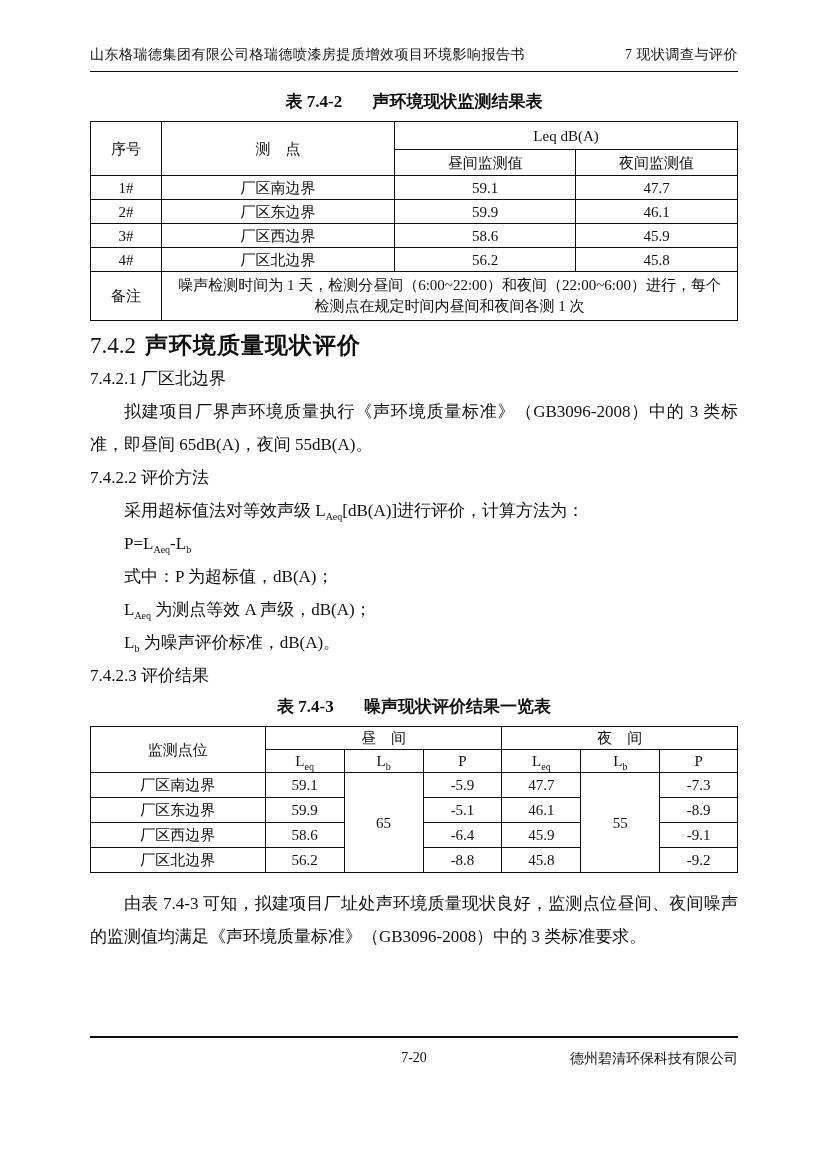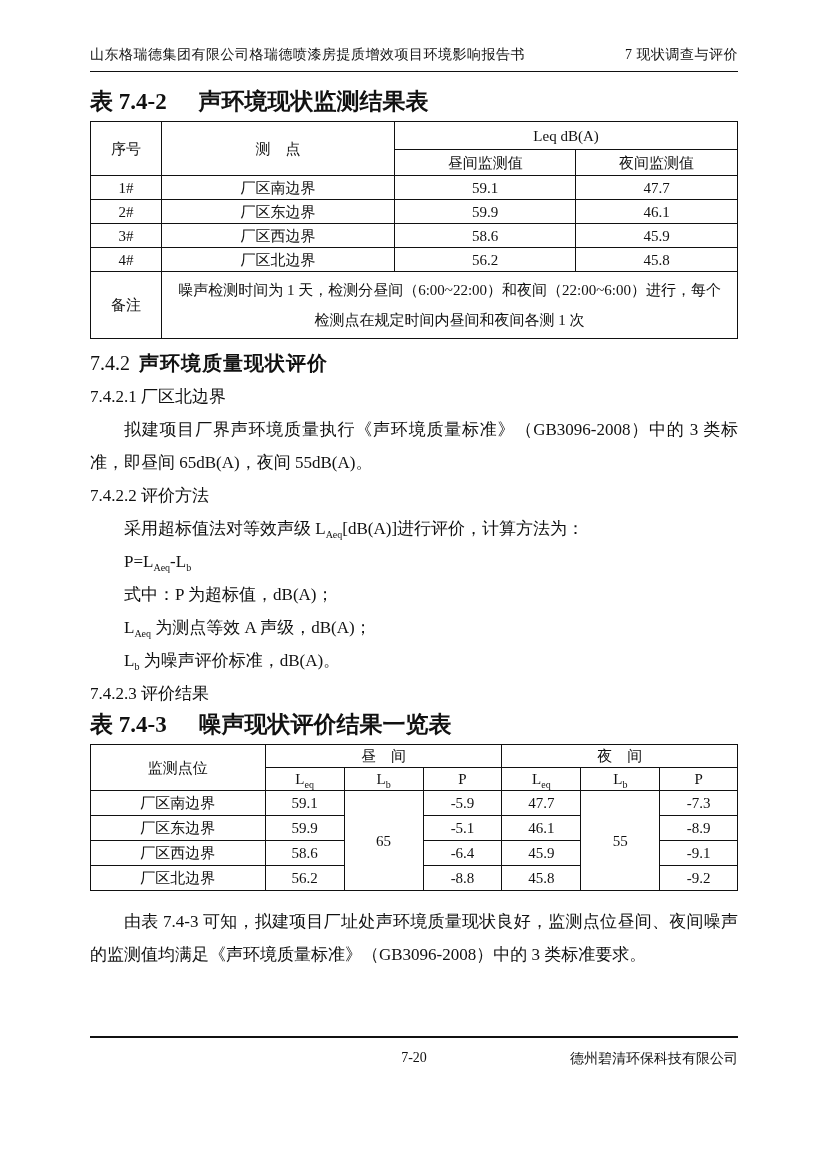--- a/index.html
+++ b/index.html
@@ -14,39 +14,39 @@
   }
   .content{position:absolute;left:90px;top:46px;width:648px;}
   
   .page-header{
     display:flex;justify-content:space-between;align-items:baseline;
     font-size:14px;letter-spacing:0.5px;
     padding-bottom:7px;border-bottom:1px solid #111;
   }
   
   .table-title{
-    text-align:left;font-weight:bold;font-size:23px;
+    text-align:center;font-weight:bold;font-size:17px;
     margin-top:18px;margin-bottom:7px;line-height:24px;
   }
   .table-title .gap{margin-left:26px;}
   
   table{width:100%;border-collapse:collapse;table-layout:fixed;font-size:15px;}
   th,td{
     border:1px solid #111;text-align:center;vertical-align:middle;
     font-weight:normal;padding:0 2px;line-height:20px;
   }
   .t1 .hrow1 td{height:27px;}
   .t1 .hrow2 td{height:25px;}
   .t1 .drow td{height:23px;}
-  .t1 .note-cell{padding:3px 12px;line-height:30px;height:40px;}
+  .t1 .note-cell{padding:3px 12px;line-height:21px;height:40px;}
   .t2 .hrow td{height:22px;}
   .t2 .drow td{height:24px;}
   sub{font-size:10px;line-height:0;}
   
-  .h2{font-size:20px;line-height:33px;margin-top:8px;}
+  .h2{font-size:23px;line-height:33px;margin-top:8px;}
   .h2 .num{font-weight:normal;}
   .h2 .ttl{font-weight:bold;margin-left:9px;letter-spacing:1px;}
   .h3{font-size:17px;line-height:33px;font-weight:normal;}
   .para{
     font-size:17px;line-height:33px;text-align:justify;
     text-indent:2em;margin:0;
   }
   .fline{font-size:17px;line-height:33px;padding-left:2em;}
   
   .page-footer{

